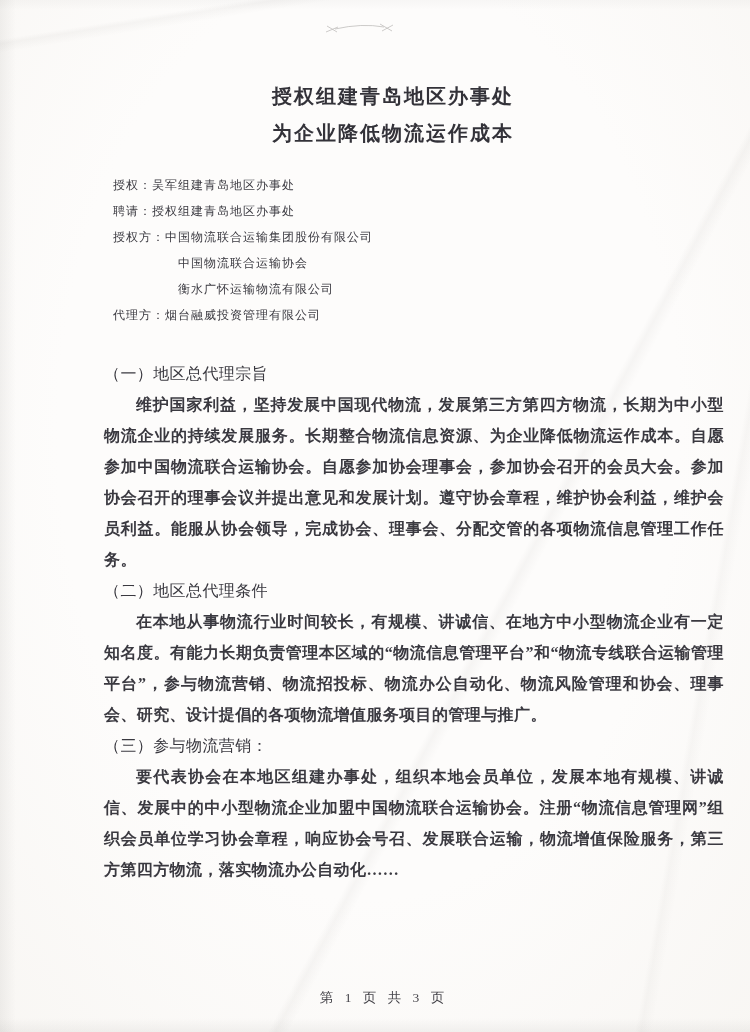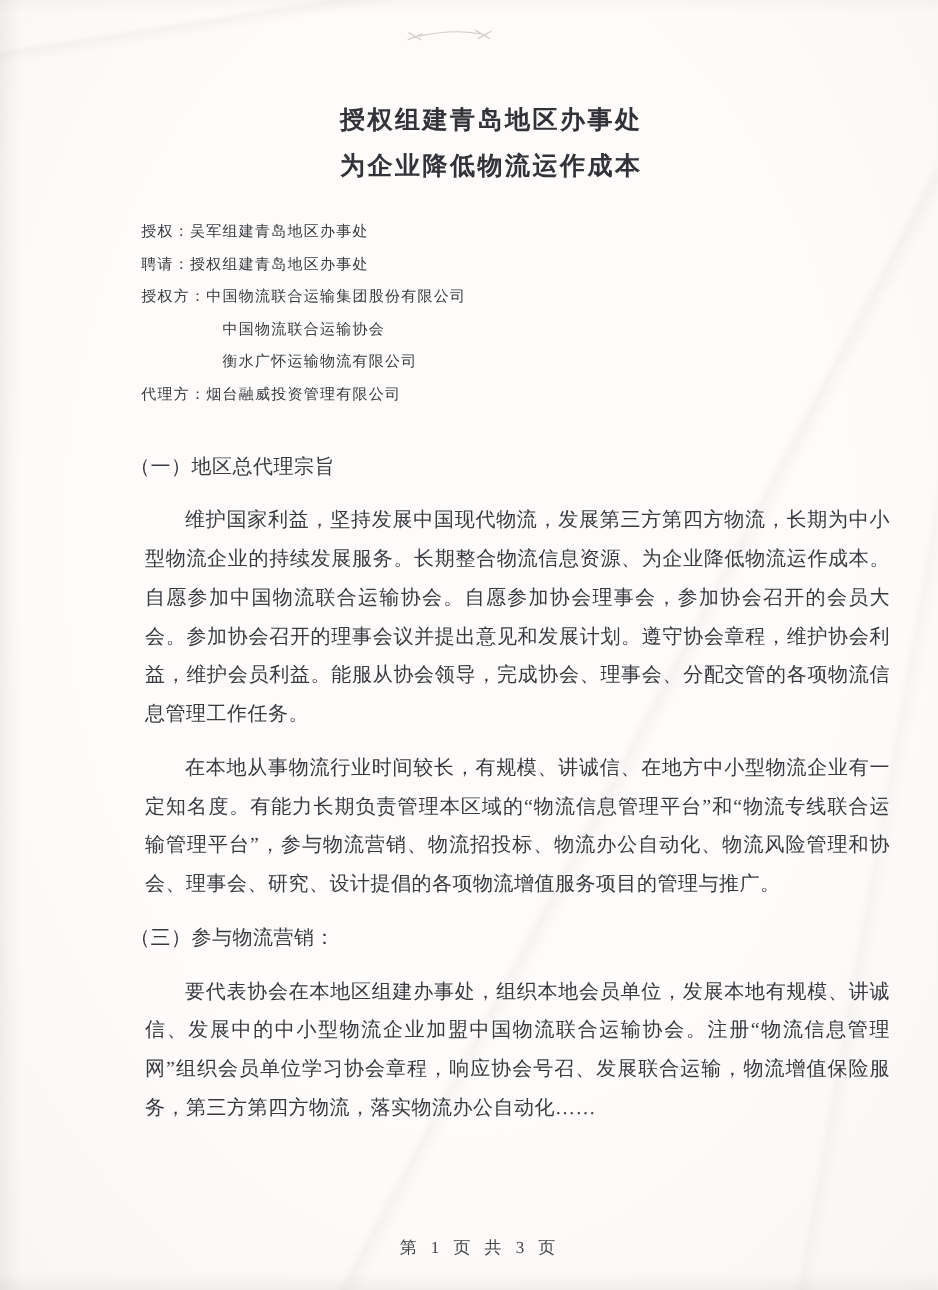--- a/index.html
+++ b/index.html
@@ -62,22 +62,23 @@
     width: 620px;
     font-size: 16px;
     line-height: 31px;
     text-align: justify;
     letter-spacing: 0.4px;
   }
   .sec-heading {
     line-height: 31px;
   }
   .para {
-    margin: 12px;
+    margin: 0;
     text-indent: 2em;
+    font-weight: bold;
   }
   .footer {
     position: absolute;
     left: 0;
     right: 0;
     top: 944px;
     text-align: center;
     font-size: 13.5px;
     letter-spacing: 4px;
     color: #46454b;
@@ -104,20 +105,21 @@
     <div class="h-line">授权方：中国物流联合运输集团股份有限公司</div>
     <div class="h-line indent">中国物流联合运输协会</div>
     <div class="h-line indent">衡水广怀运输物流有限公司</div>
     <div class="h-line">代理方：烟台融威投资管理有限公司</div>
   </div>
 
   <div class="body-block">
     <div class="sec-heading">（一）地区总代理宗旨</div>
     <p class="para">维护国家利益，坚持发展中国现代物流，发展第三方第四方物流，长期为中小型物流企业的持续发展服务。长期整合物流信息资源、为企业降低物流运作成本。自愿参加中国物流联合运输协会。自愿参加协会理事会，参加协会召开的会员大会。参加协会召开的理事会议并提出意见和发展计划。遵守协会章程，维护协会利益，维护会员利益。能服从协会领导，完成协会、理事会、分配交管的各项物流信息管理工作任务。</p>
 
+    <div class="sec-heading">（二）地区总代理条件</div>
     <p class="para">在本地从事物流行业时间较长，有规模、讲诚信、在地方中小型物流企业有一定知名度。有能力长期负责管理本区域的“物流信息管理平台”和“物流专线联合运输管理平台”，参与物流营销、物流招投标、物流办公自动化、物流风险管理和协会、理事会、研究、设计提倡的各项物流增值服务项目的管理与推广。</p>
 
     <div class="sec-heading">（三）参与物流营销：</div>
     <p class="para">要代表协会在本地区组建办事处，组织本地会员单位，发展本地有规模、讲诚信、发展中的中小型物流企业加盟中国物流联合运输协会。注册“物流信息管理网”组织会员单位学习协会章程，响应协会号召、发展联合运输，物流增值保险服务，第三方第四方物流，落实物流办公自动化……</p>
   </div>
 
   <div class="footer">第 1 页 共 3 页</div>
 
 </div>
 

